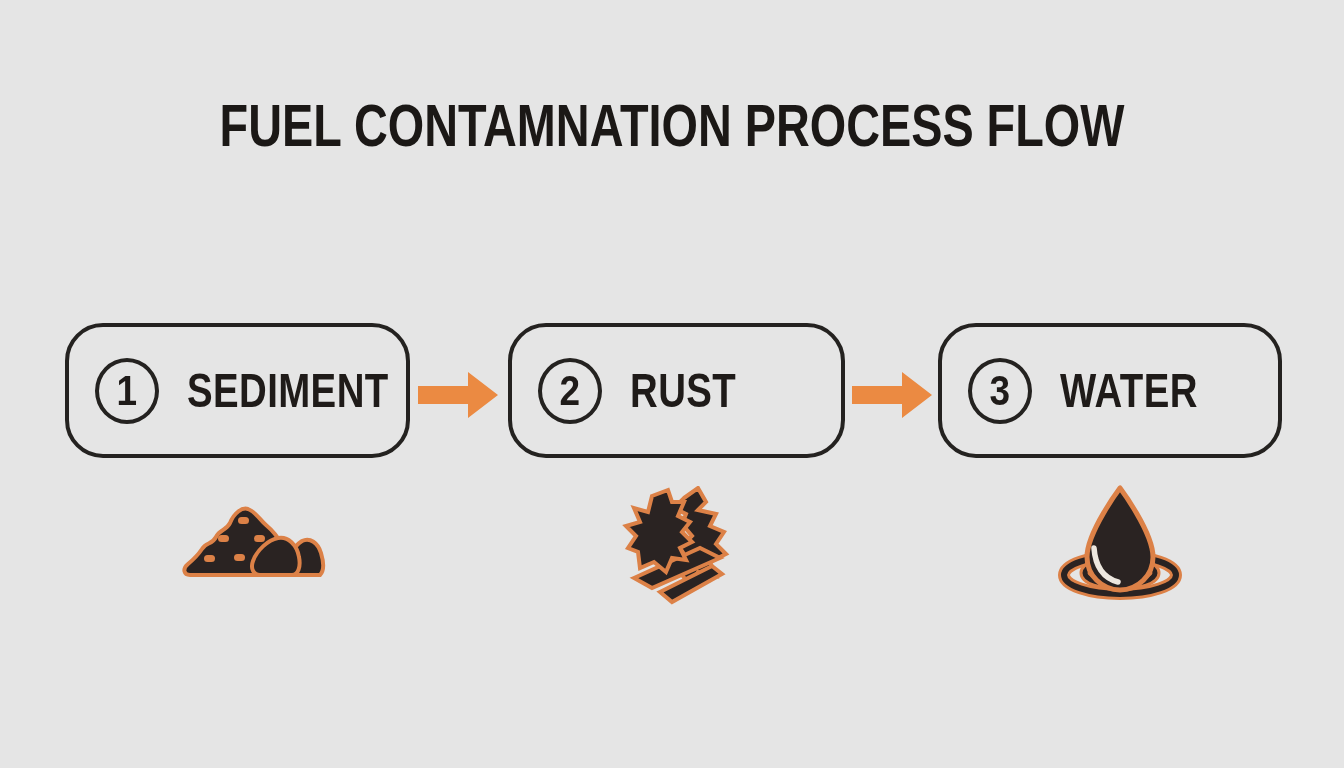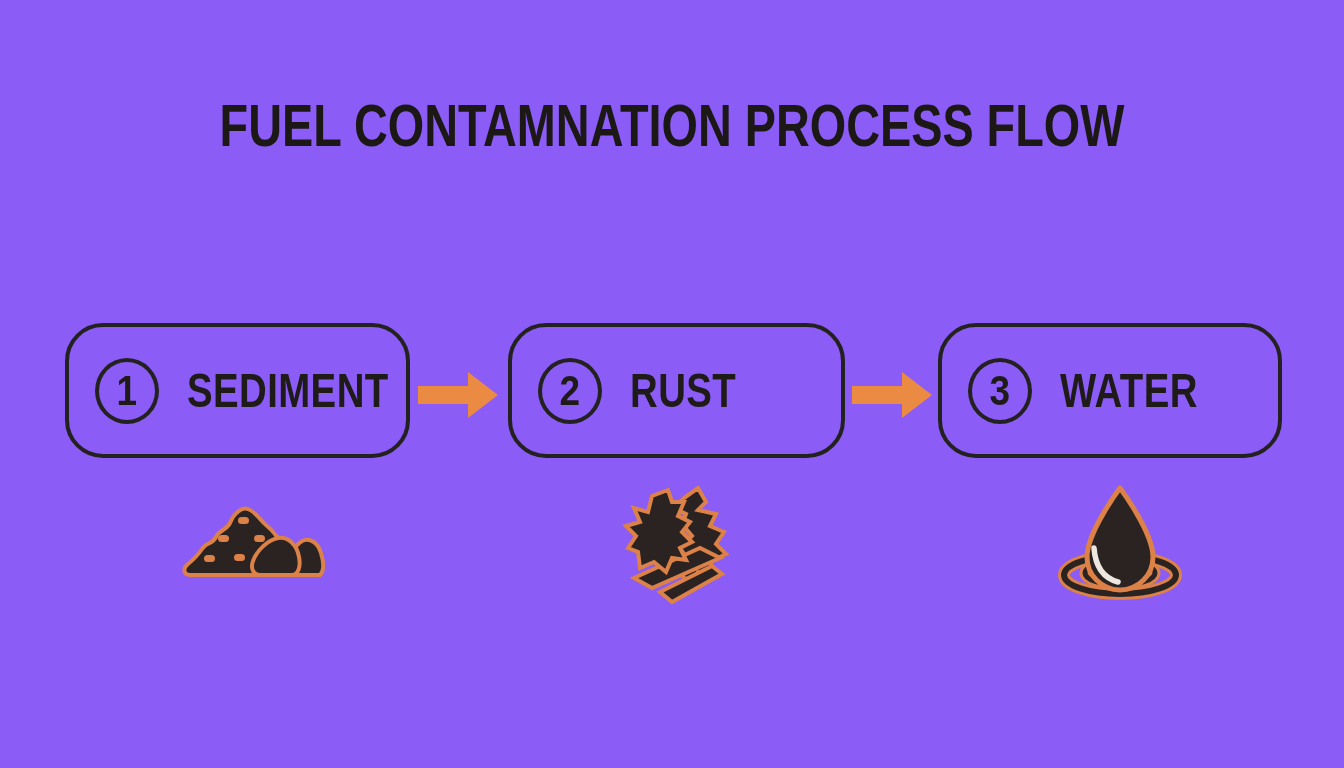--- a/index.html
+++ b/index.html
@@ -1,19 +1,19 @@
 <!DOCTYPE html>
 <html><head>
 <meta charset="utf-8">
 <style>
   html,body{margin:0;padding:0;background:#ffffff;}
   #canvas{
     position:relative;
     width:1344px;height:768px;
-    background:#8b5cf6;
+    background:#e5e5e5;
     overflow:hidden;
     font-family:"Liberation Sans", sans-serif;
     color:#1f1b19;
   }
   
   .page-title{
     position:absolute;
     top:96px;left:0;right:0;
     margin:0;
     text-align:center;

